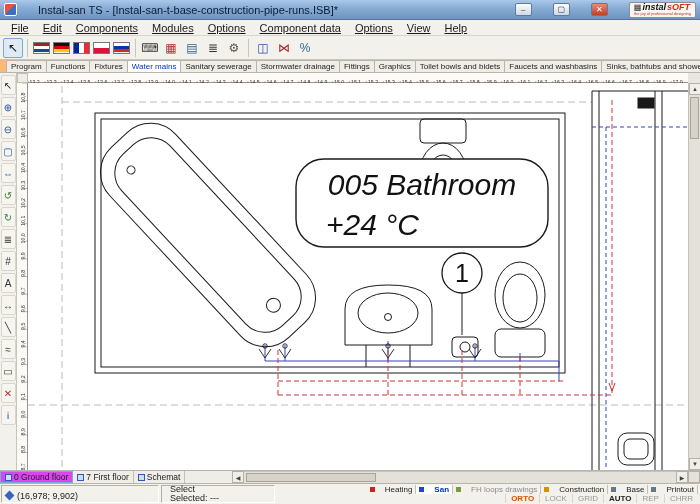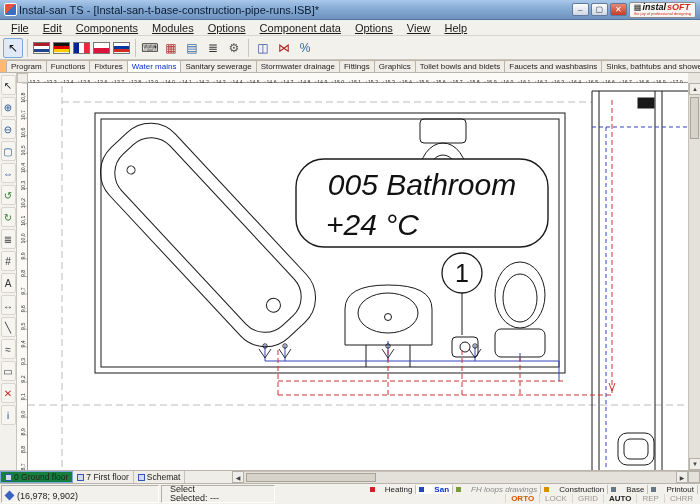--- a/index.html
+++ b/index.html
@@ -3,21 +3,21 @@
 <meta charset="utf-8">
 <style>
   * { box-sizing: border-box; margin: 0; padding: 0; }
   html,body { width:700px; height:504px; }
   body { font-family:"Liberation Sans", sans-serif; background:#e9e6df; }
   .window { position:relative; width:700px; height:504px; overflow:hidden;
             box-shadow: inset 0 0 0 2px #7ba0cf; background:#e9e6df; }
 
   
   .titlebar { height:20px; background:linear-gradient(#aac8ea,#86abd4 45%,#6d93bf);
-              border-bottom:1px solid #55749c; display:flex; align-items:center; padding:0 4px; gap:2px; }
+              border-bottom:1px solid #55749c; display:flex; align-items:center; padding:0 4px; gap:21px; }
   .appicon { width:13px; height:13px; border-radius:2px; border:1px solid #fff;
              background:linear-gradient(135deg,#e8533a 50%,#3a6fc4 50%); }
   .title { font-size:11px; color:#0c1c33; white-space:nowrap; }
   .spacer { flex:1; }
   .winbtn { width:17px; height:13px; font-size:8px; line-height:12px; text-align:center;
             background:linear-gradient(#fdfdfd,#cfd8e4); border:1px solid #5f7globe; border:1px solid #5f7a9d;
             border-radius:2px; color:#23344c; }
   .winbtn.close { background:linear-gradient(#e98872,#c43e25); color:#fff; }
   .logo { background:#f7f6f2; border:1px solid #8d8d8d; border-radius:2px; height:16px;
           padding:0 4px; display:flex; flex-direction:column; justify-content:center; line-height:1; }
@@ -63,39 +63,39 @@
   
   #vscroll { position:absolute; left:688px; top:10px; width:12px; height:387px; background:#eceae4;
              border-left:1px solid #c5c1b8; display:flex; flex-direction:column; }
   .sbtn { width:12px; height:12px; background:#f0eee9; border:1px solid #b5b1a8; color:#444;
           font-size:6px; display:flex; align-items:center; justify-content:center; flex:0 0 auto; }
   .vtrack { flex:1; position:relative; background:#e4e1da; }
   .vthumb { position:absolute; left:1px; top:2px; width:9px; height:42px; background:#d7d3ca; border:1px solid #a9a49a; }
   .pagebar { height:13px; background:#efede8; border-top:1px solid #b9b5ac; display:flex; }
   #pagetabs { width:232px; display:flex; align-items:center; font-size:8.5px; color:#222; }
   .ptab { display:flex; align-items:center; gap:2px; padding:0 4px; height:12px; border-right:1px solid #c5c1b8; white-space:nowrap; }
-  .ptab.selected { background:#15803d; border:1px solid #7da7d9; }
+  .ptab.selected { background:#d946ef; border:1px solid #7da7d9; }
   .picon { width:7px; height:7px; background:#cfdcf5; border:1px solid #3355bb; flex:0 0 auto; }
   #hscroll { flex:1; display:flex; }
   .htrack { flex:1; position:relative; background:#e4e1da; border-top:1px solid #c5c1b8; }
   .hthumb { position:absolute; left:2px; top:1px; height:9px; width:130px; background:#d7d3ca; border:1px solid #a9a49a; }
   .sbtn.corner { background:#e4e1da; }
 
   
   .statusbar { height:21px; background:#f3f1ec; border-top:1px solid #b9b5ac; display:flex; font-size:9px; color:#222; }
   .panel { border:1px solid; border-color:#b5b1a8 #ffffff #ffffff #b5b1a8; margin:1px; }
   .coordscell { width:158px; display:flex; align-items:flex-end; gap:4px; padding:1px 4px; }
   .coordicon { width:7px; height:7px; background:#3a62c0; transform:rotate(45deg); margin-bottom:2px; flex:0 0 auto; }
   .modecell { width:114px; display:flex; flex-direction:column; justify-content:center; padding-left:8px; line-height:1.05; }
   .cell.flex { flex:1; }
   .rightcell { width:268px; display:flex; flex-direction:column; padding:1px 2px; }
   #moduletabs { display:flex; height:10px; align-items:center; justify-content:flex-end; }
   .mtab { display:flex; align-items:center; gap:10px; padding:0 3px; font-size:8px; border-right:1px solid #c5c1b8; white-space:nowrap; }
   .mtab.active { background:#ffffff; color:#0033cc; font-weight:bold; }
-  .mtab.italic .mlabel { font-style:italic; color:#8a8a8a; }
+  .mtab.italic .mlabel { color:#8a8a8a; }
   .micon { width:5px; height:5px; flex:0 0 auto; }
   #toggles { display:flex; height:10px; align-items:center; justify-content:flex-end; }
   .toggle { padding:0 5px; font-size:8px; border-left:1px solid #d9d5cc; }
   .toggle.bold { font-weight:bold; }
 </style>
 </head>
 <body>
 
 <div class="window">
 

